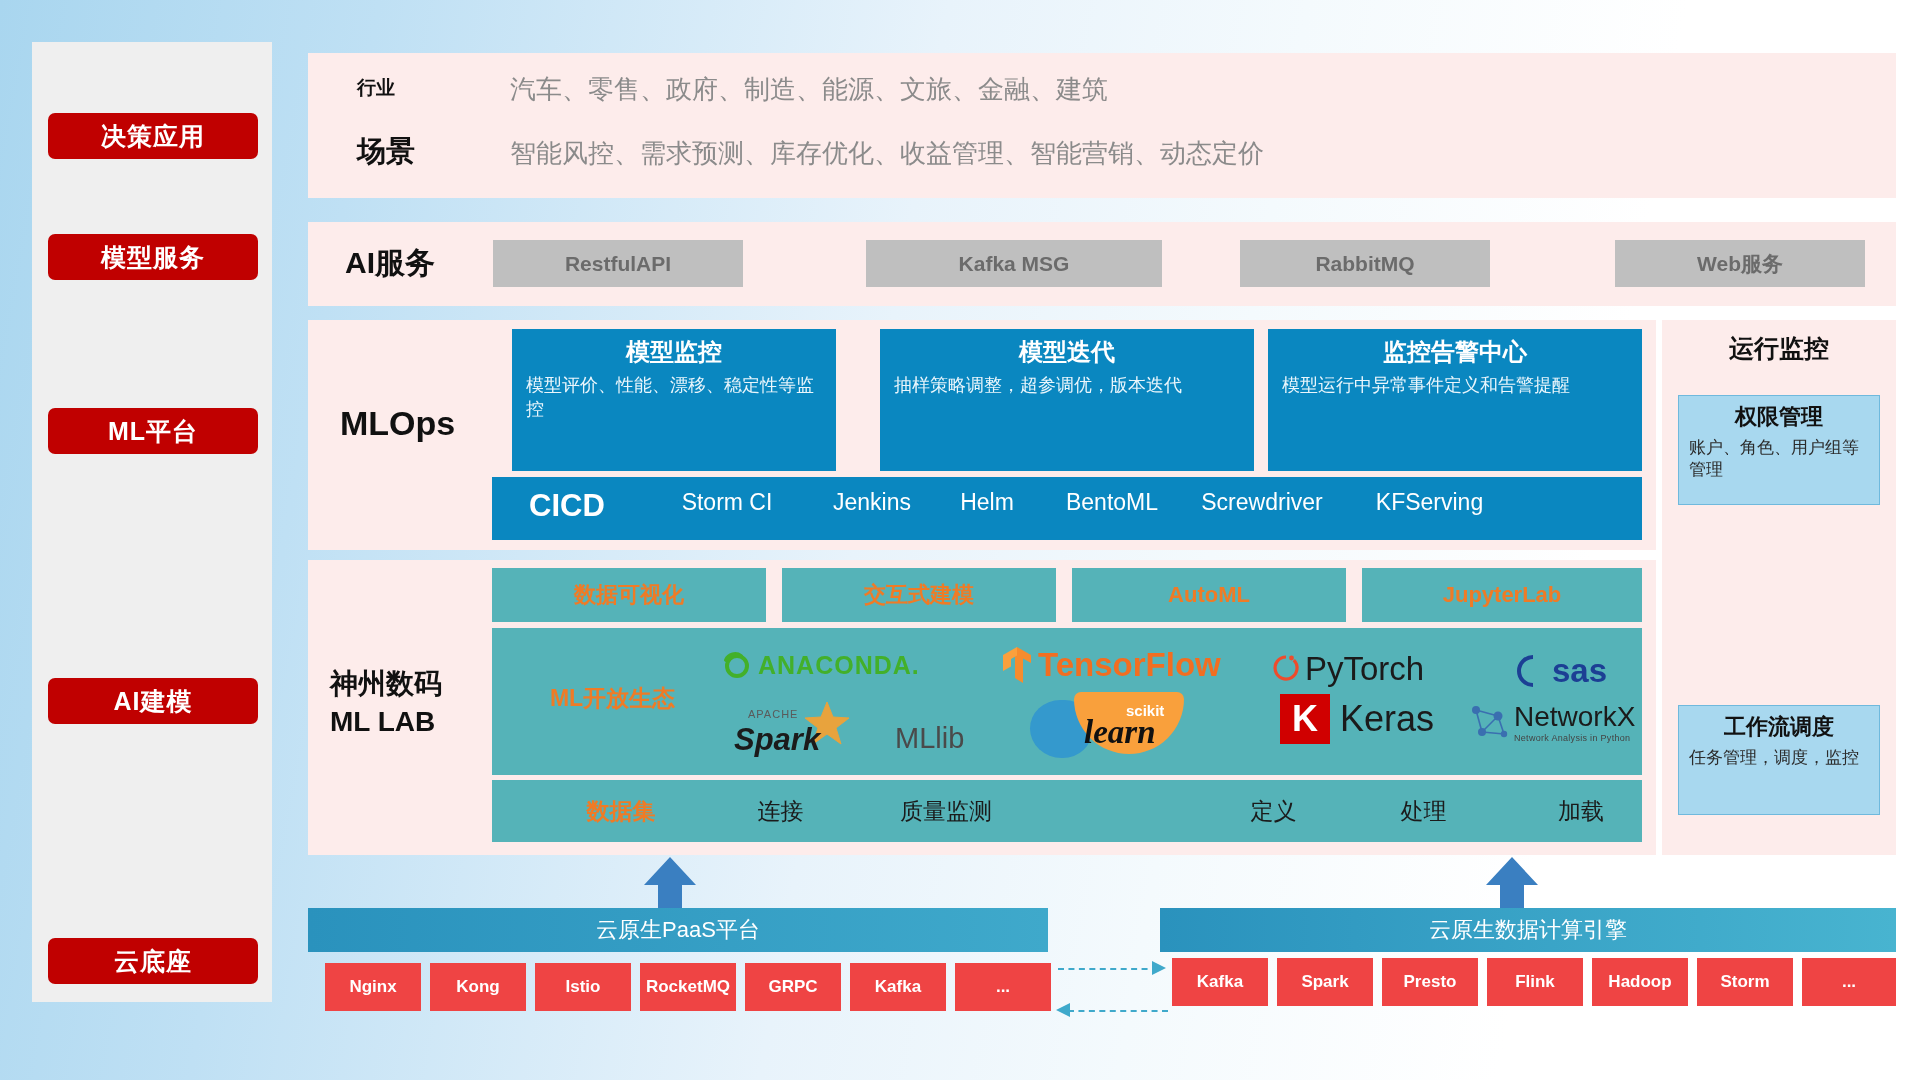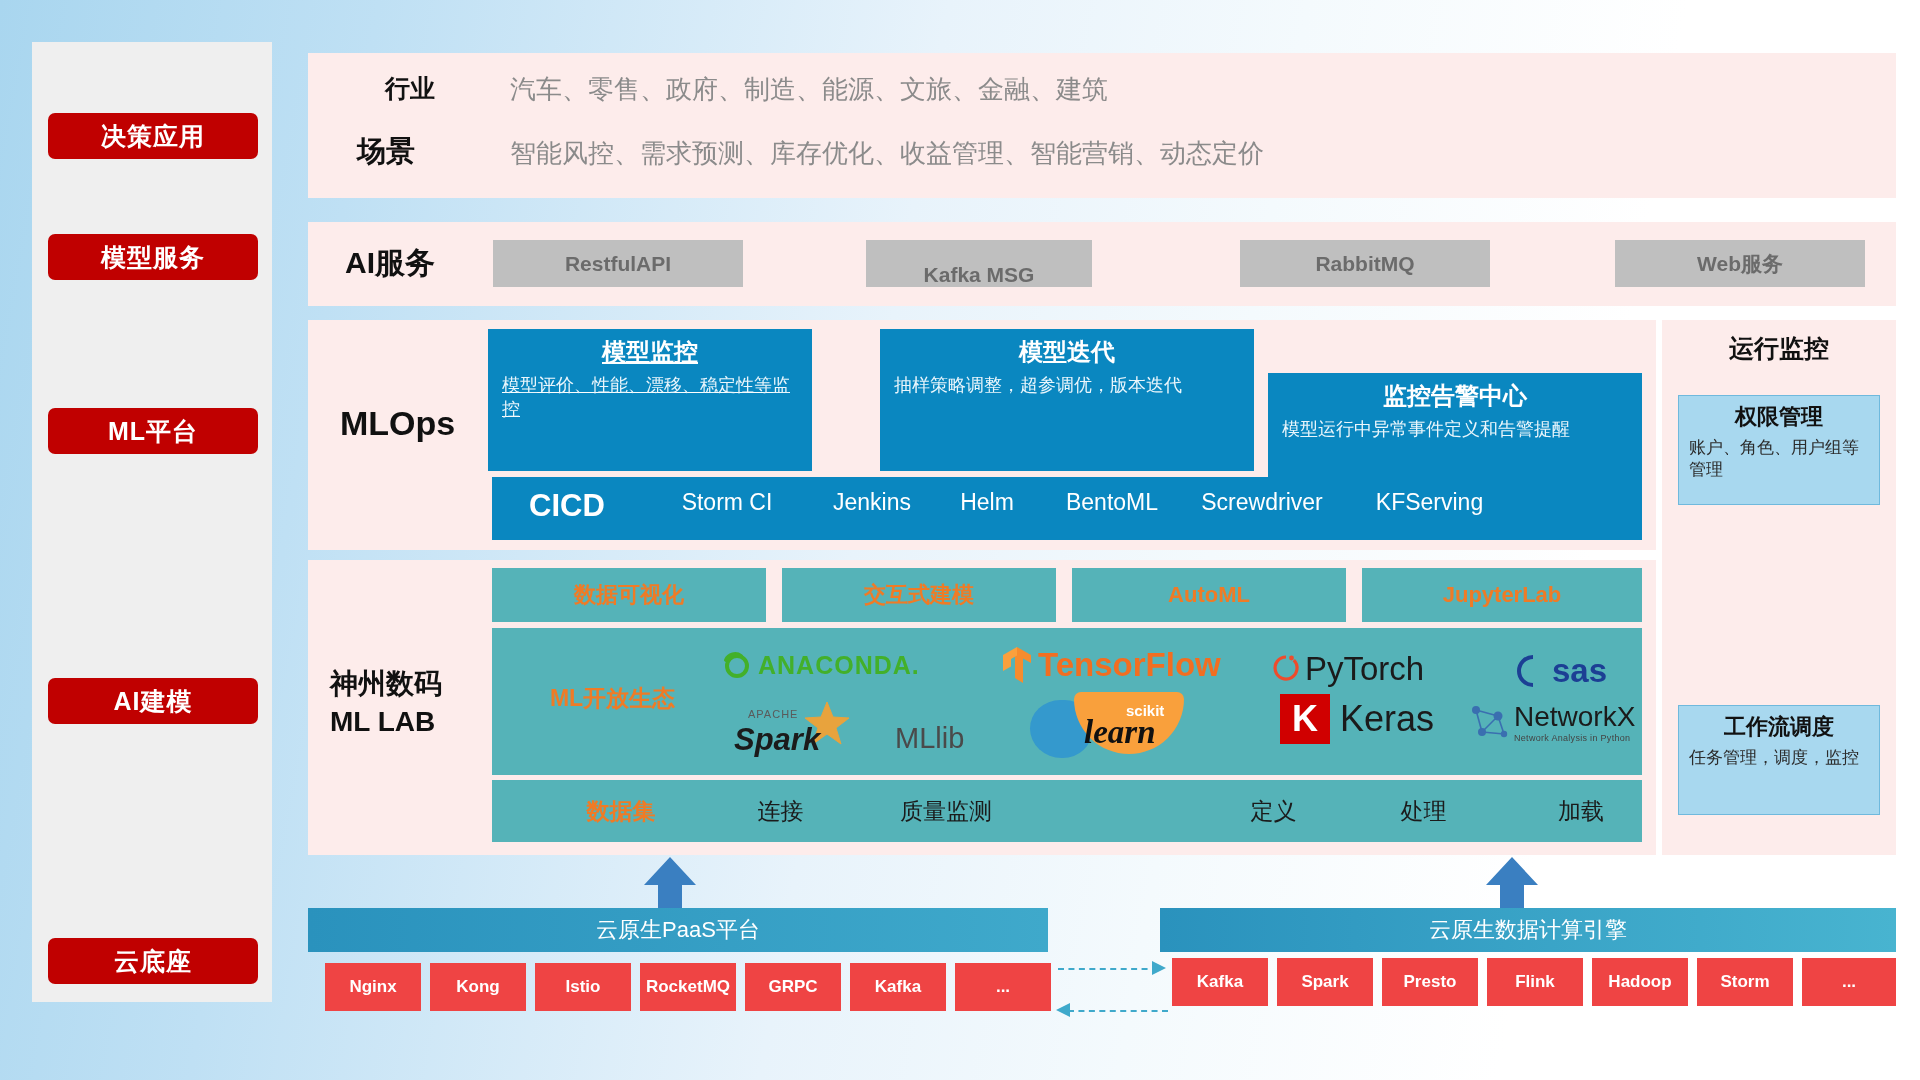--- a/index.html
+++ b/index.html
@@ -127,56 +127,56 @@
   </div>
   <div class="layer-chip" style="top:678px;">
     <span>AI建模</span>
   </div>
   <div class="layer-chip" style="top:938px;">
     <span>云底座</span>
   </div>
 
   <div class="panel" style="left:308px;top:53px;width:1588px;height:145px;"></div>
 
-  <div class="row-label" style="left:357px;top:68px;width:120px;height:40px;font-size:25px;margin-left:28px;">行业</div>
+  <div class="row-label" style="left:357px;top:68px;width:120px;height:40px;font-size:19px;">行业</div>
   <div class="biz-text" style="left:510px;top:72px;">汽车、零售、政府、制造、能源、文旅、金融、建筑</div>
 
   <div class="row-label" style="left:357px;top:132px;width:120px;height:40px;font-size:29px;">场景</div>
   <div class="biz-text" style="left:510px;top:136px;">智能风控、需求预测、库存优化、收益管理、智能营销、动态定价</div>
 
   <div class="panel" style="left:308px;top:222px;width:1588px;height:84px;"></div>
 
   <div class="row-label" style="left:345px;top:240px;width:150px;height:46px;font-size:30px;">AI服务</div>
 
   <div class="gray-box" style="left:493px;top:240px;width:250px;height:47px;">
     <span>RestfulAPI</span>
   </div>
-  <div class="gray-box" style="left:866px;top:240px;width:226px;height:47px;align-items:flex-end;">
+  <div class="gray-box" style="left:866px;top:240px;width:296px;height:47px;">
     <span>Kafka MSG</span>
   </div>
   <div class="gray-box" style="left:1240px;top:240px;width:250px;height:47px;">
     <span>RabbitMQ</span>
   </div>
   <div class="gray-box" style="left:1615px;top:240px;width:250px;height:47px;">
     <span>Web服务</span>
   </div>
 
   <div class="panel" style="left:308px;top:320px;width:1348px;height:230px;"></div>
 
   <div class="row-label" style="left:340px;top:398px;width:160px;height:50px;font-size:34px;">MLOps</div>
 
-  <div class="blue-card" style="left:488px;top:329px;width:324px;height:142px;text-decoration:underline;">
+  <div class="blue-card" style="left:512px;top:329px;width:324px;height:142px;">
     <div class="t">模型监控</div>
     <div class="d">模型评价、性能、漂移、稳定性等监控</div>
   </div>
   <div class="blue-card" style="left:880px;top:329px;width:374px;height:142px;">
     <div class="t">模型迭代</div>
     <div class="d">抽样策略调整，超参调优，版本迭代</div>
   </div>
-  <div class="blue-card" style="left:1268px;top:329px;width:374px;height:142px;margin-top:44px;">
+  <div class="blue-card" style="left:1268px;top:329px;width:374px;height:142px;">
     <div class="t">监控告警中心</div>
     <div class="d">模型运行中异常事件定义和告警提醒</div>
   </div>
 
   <div class="cicd-bar" style="left:492px;top:477px;width:1150px;height:63px;">
     <div class="cell lead" style="left:0px;width:150px;">CICD</div>
     <div class="cell" style="left:150px;width:170px;">Storm CI</div>
     <div class="cell" style="left:330px;width:100px;">Jenkins</div>
     <div class="cell" style="left:440px;width:110px;">Helm</div>
     <div class="cell" style="left:560px;width:120px;">BentoML</div>

